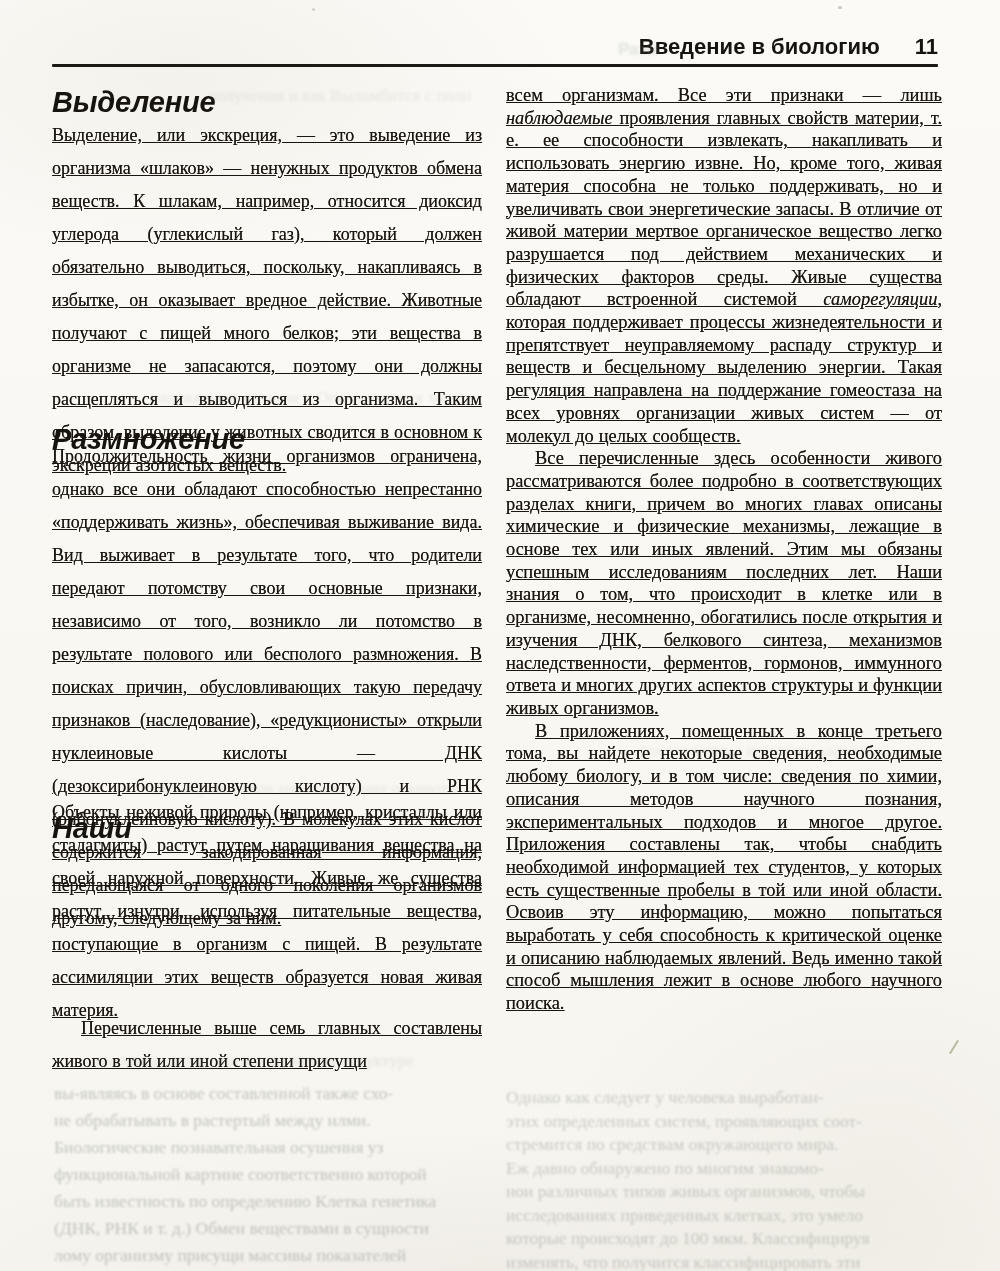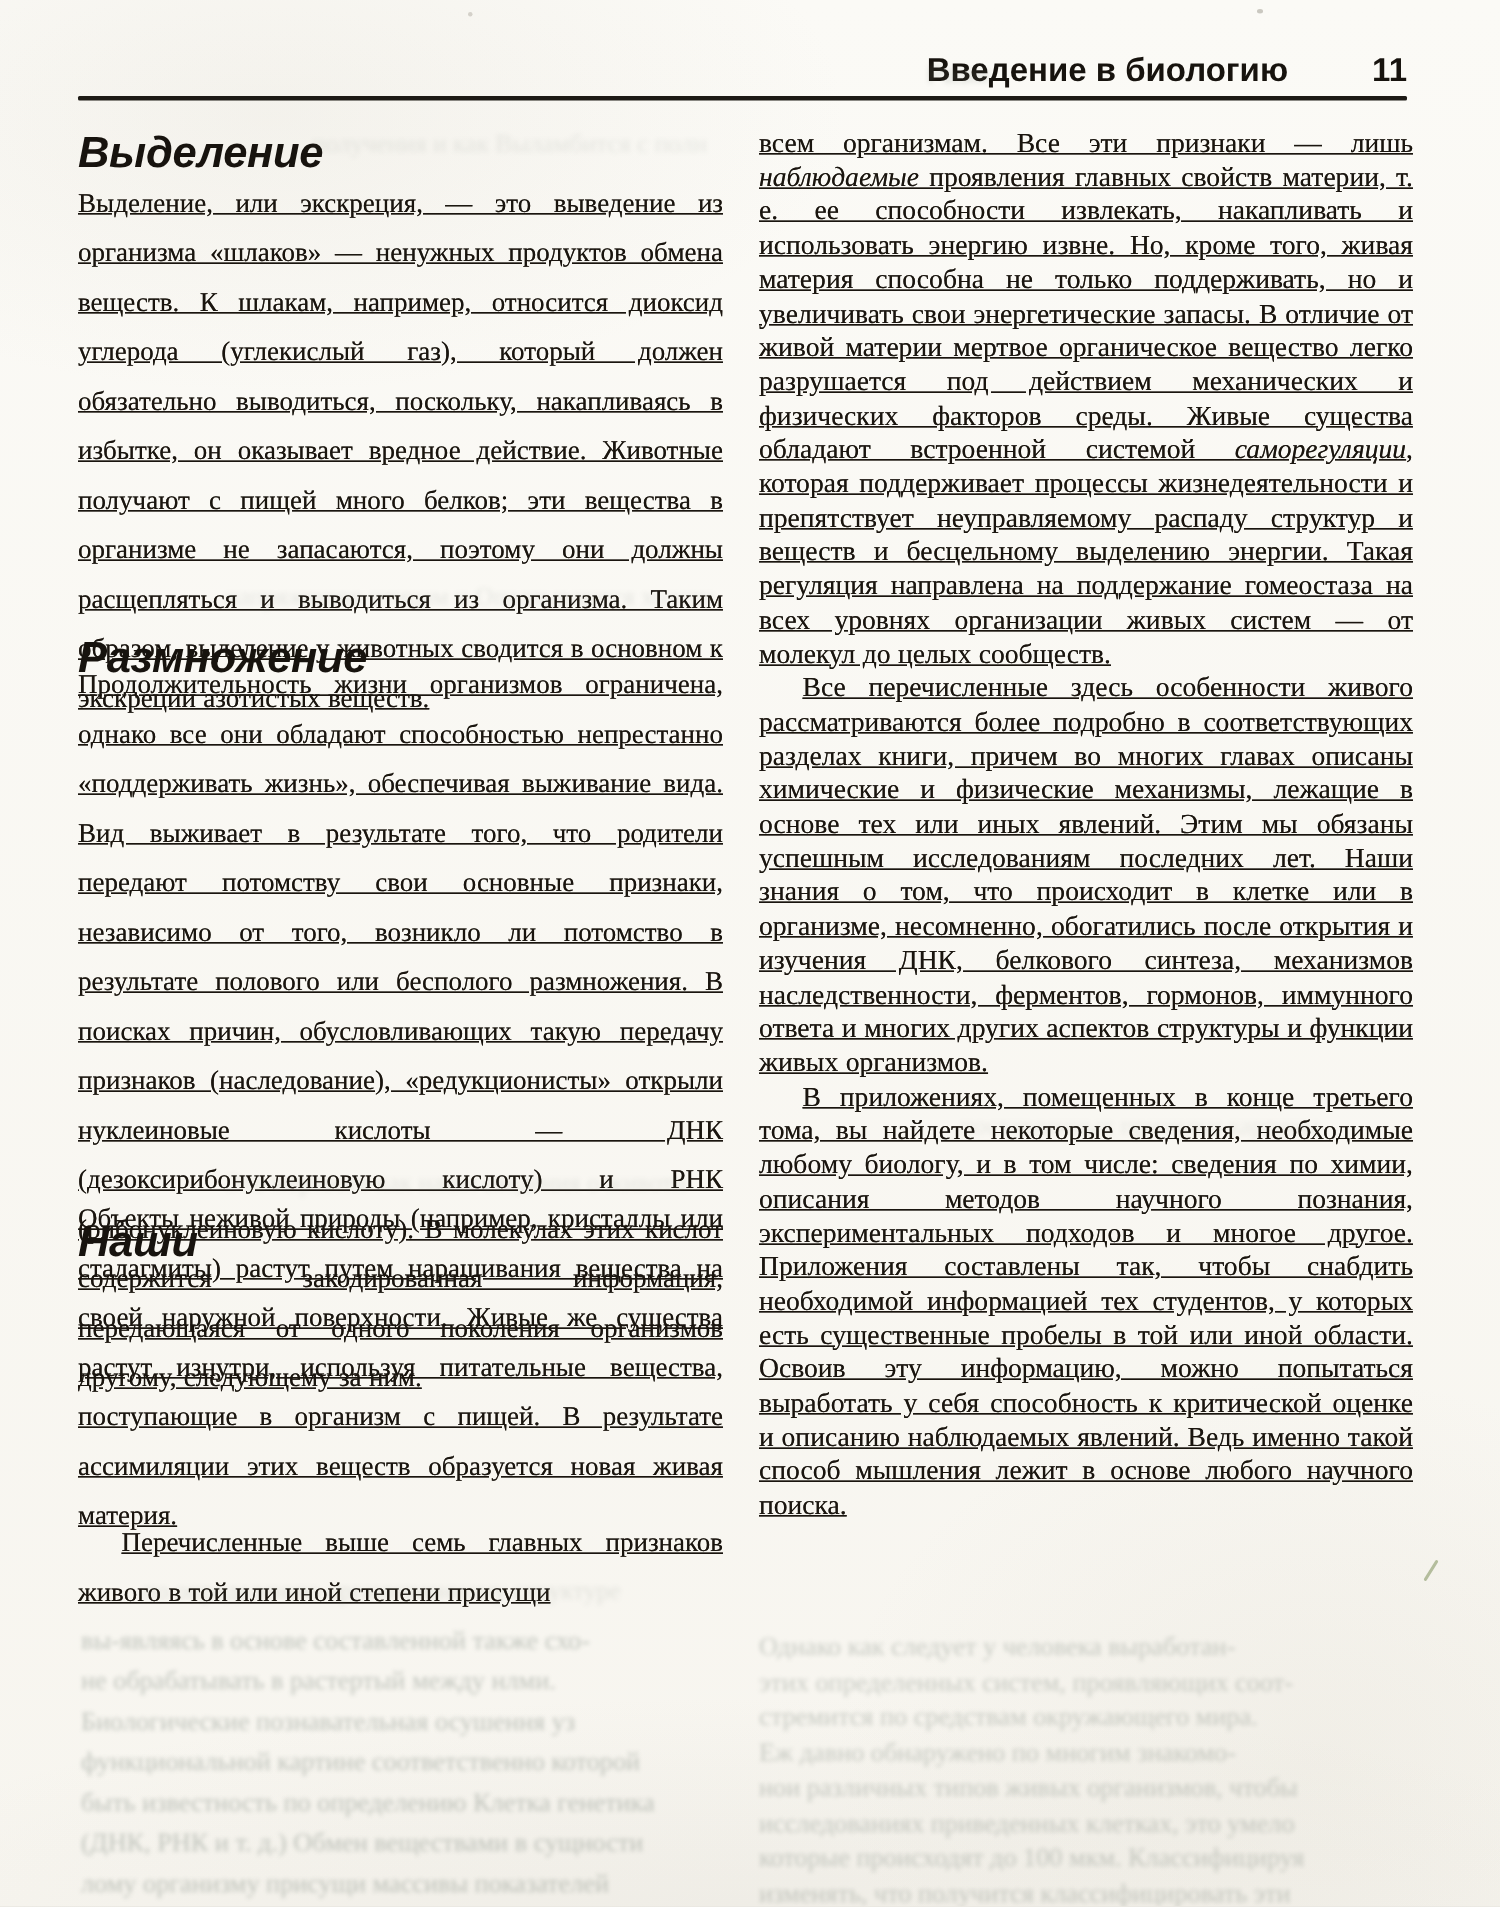--- a/index.html
+++ b/index.html
@@ -12,21 +12,21 @@
       radial-gradient(ellipse 620px 300px at 18% 6%, rgba(214,209,196,.20), transparent 62%),
       radial-gradient(ellipse 540px 420px at 88% 92%, rgba(206,201,186,.16), transparent 60%),
       radial-gradient(ellipse 900px 200px at 50% 100%, rgba(190,186,175,.14), transparent 70%),
       linear-gradient(#fbfaf6,#f7f5ef);
     font-family:"Liberation Serif","DejaVu Serif",serif;
     color:#1a150f;
   }
   
   .page-header{
     position:absolute;left:52px;top:34px;width:886px;height:28px;
-    display:flex;justify-content:flex-end;align-items:baseline;gap:56px;
+    display:flex;justify-content:flex-end;align-items:baseline;gap:35px;
     font-family:"Liberation Sans","DejaVu Sans",sans-serif;
     font-weight:bold;font-size:22px;color:#17130e;
   }
   .header-rule{
     position:absolute;left:52px;top:64px;width:886px;height:3px;
     background:#1d1a15;border-radius:1px;
   }
   
   .blk{position:absolute;left:52px;width:430px;}
   .body-text{
@@ -97,21 +97,21 @@
     <h2 class="sec blk h-2">Размножение</h2>
     <div class="blk body-text p-2">
       <p>Продолжительность жизни организмов ограничена, однако все они обладают способностью непрестанно «поддерживать жизнь», обеспечивая выживание вида. Вид выживает в результате того, что родители передают потомству свои основные признаки, независимо от того, возникло ли потомство в результате полового или бесполого размножения. В поисках причин, обусловливающих такую передачу признаков (наследование), «редукционисты» открыли нуклеиновые кислоты — ДНК (дезоксирибонуклеиновую кислоту) и РНК (рибонуклеиновую кислоту). В молекулах этих кислот содержится закодированная информация, передающаяся от одного поколения организмов другому, следующему за ним.</p>
     </div>
 
     <h2 class="sec blk h-3">Наши</h2>
     <div class="blk body-text p-3">
       <p>Объекты неживой природы (например, кристаллы или сталагмиты) растут путем наращивания вещества на своей наружной поверхности. Живые же существа растут изнутри, используя питательные вещества, поступающие в организм с пищей. В результате ассимиляции этих веществ образуется новая живая материя.</p>
     </div>
     <div class="blk body-text p-4">
-      <p class="indent">Перечисленные выше семь главных признаков живого в той или иной степени присущи</p>
+      <p class="indent">Перечисленные выше семь главных составлены живого в той или иной степени присущи</p>
     </div>
   </section>
 
   <section class="right-col body-text">
     <p><span>всем организмам. Все эти признаки — лишь </span><em>наблюдаемые</em><span> проявления главных свойств материи, т. е. ее способности извлекать, накапливать и использовать энергию извне. Но, кроме того, живая материя способна не только поддерживать, но и увеличивать свои энергетические запасы. В отличие от живой материи мертвое органическое вещество легко разрушается под действием механических и физических факторов среды. Живые существа обладают встроенной системой </span><em>саморегуляции</em><span>, которая поддерживает процессы жизнедеятельности и препятствует неуправляемому распаду структур и веществ и бесцельному выделению энергии. Такая регуляция направлена на поддержание гомеостаза на всех уровнях организации живых систем — от молекул до целых сообществ.</span></p>
     <p class="indent"><span>Все перечисленные здесь особенности живого рассматриваются более подробно в соответствующих разделах книги, причем во многих главах описаны химические и физические механизмы, лежащие в основе тех или иных явлений. Этим мы обязаны успешным исследованиям последних лет. Наши знания о том, что происходит в клетке или в организме, несомненно, обогатились после открытия и изучения ДНК, белкового синтеза, механизмов наследственности, ферментов, гормонов, иммунного ответа и многих других аспектов структуры и функции живых организмов.</span></p>
     <p class="indent"><span>В приложениях, помещенных в конце третьего тома, вы найдете некоторые сведения, необходимые любому биологу, и в том числе: сведения по химии, описания методов научного познания, экспериментальных подходов и многое другое. Приложения составлены так, чтобы снабдить необходимой информацией тех студентов, у которых есть существенные пробелы в той или иной области. Освоив эту информацию, можно попытаться выработать у себя способность к критической оценке и описанию наблюдаемых явлений. Ведь именно такой способ мышления лежит в основе любого научного поиска.</span></p>
   </section>
 
   <div class="bleed bleed-left">

